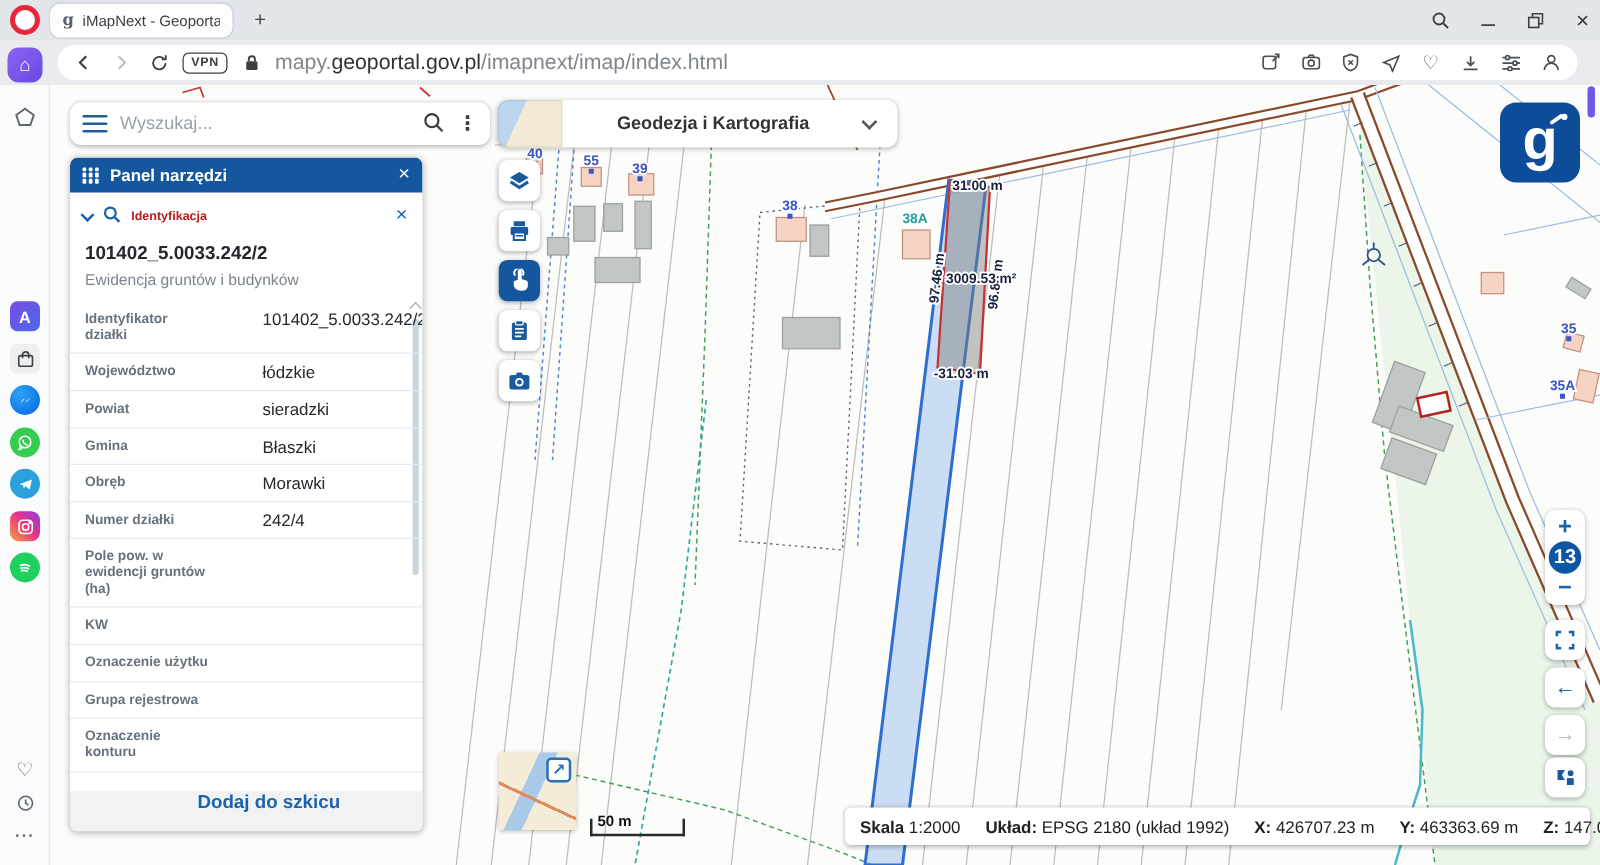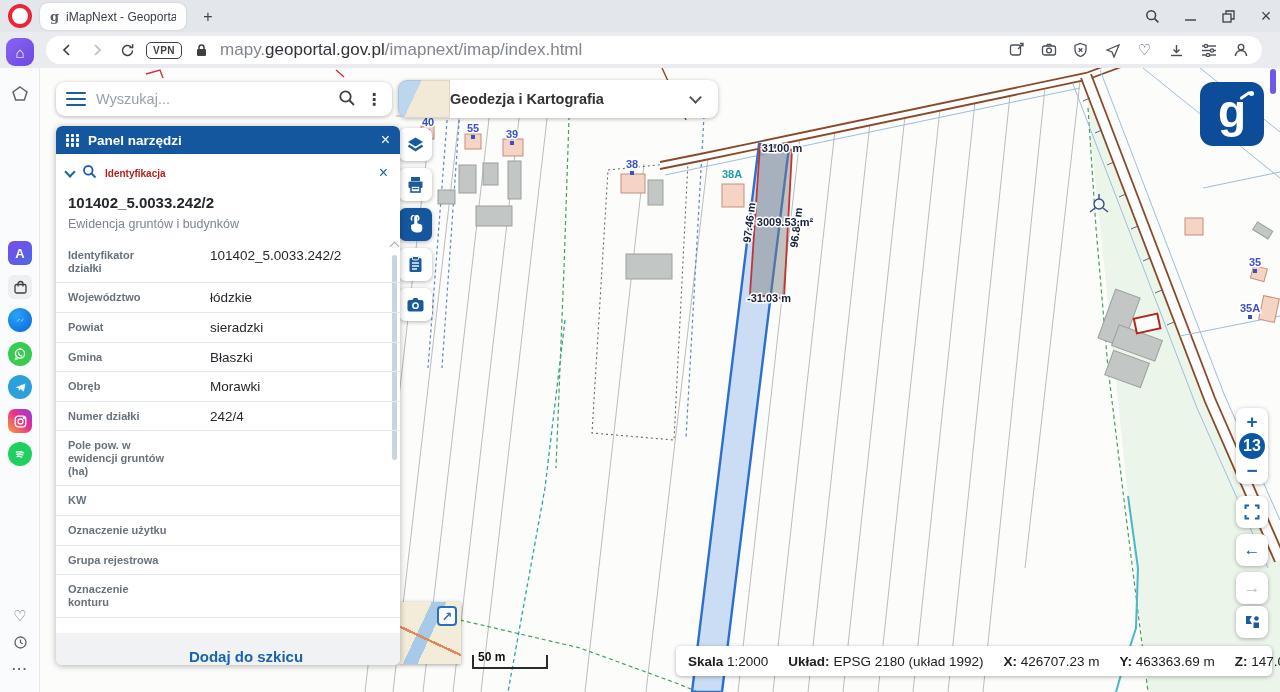--- a/index.html
+++ b/index.html
@@ -44,21 +44,21 @@
   .map svg{ position:absolute; left:0; top:0; }
   
   .searchpill{ position:absolute; left:56px; top:82px; width:336px; height:34px; background:#fff;
                border-radius:9px; box-shadow:0 1px 4px rgba(0,0,0,.28); display:flex; align-items:center;
                padding:0 10px; gap:10px; z-index:6; }
   .hamb{ width:20px; display:flex; flex-direction:column; gap:3.5px; }
   .hamb i{ height:2.6px; background:#1f5c9e; border-radius:2px; }
   .searchpill input{ flex:1; border:0; outline:0; font-size:14.5px; color:#444; font-family:inherit; background:transparent; }
   .searchpill input::placeholder{ color:#9aa1a8; }
   .kebab{ color:#3c4043; font-size:16px; font-weight:bold; }
-  .panel{ position:absolute; left:56px; top:126px; width:344px; height:539px; background:#fff;
+  .panel{ position:absolute; left:56px; top:126px; width:282px; height:539px; background:#fff;
           border-radius:6px; box-shadow:0 1px 6px rgba(0,0,0,.3); z-index:7; display:flex; flex-direction:column; overflow:hidden; }
   .panel-head{ height:28px; background:#15579f; border-radius:6px 6px 0 0; display:flex; align-items:center;
                padding:0 10px; gap:9px; flex:0 0 auto; }
   .grid-ic{ width:13px; height:13px; display:grid; grid-template-columns:repeat(3,1fr); gap:1.5px; }
   .grid-ic i{ background:#fff; border-radius:1px; }
   .panel-head .pt{ color:#fff; font-weight:bold; font-size:13.5px; flex:1; }
   .x-white{ color:#fff; font-size:16px; line-height:1; }
   .sect{ display:flex; align-items:center; gap:8px; padding:10px 12px 6px 10px; flex:0 0 auto; }
   .sect .st{ color:#b91c1c; font-weight:bold; font-size:10px; flex:1; }
   .x-blue{ color:#1b64ad; font-size:16px; line-height:1; }
@@ -66,35 +66,35 @@
          transform:rotate(-45deg); margin-top:-3px; }
   .obj-id{ font-size:15px; font-weight:bold; color:#24282c; padding:6px 12px 2px 12px; }
   .obj-sub{ font-size:12.5px; color:#7b8590; padding:4px 12px 10px 12px; }
   .rows{ flex:1; overflow:hidden; position:relative; }
   .prow{ position:relative; border-bottom:1px solid #e6e9ec; padding:8px 26px 8px 12px; min-height:29px; }
   .prow .lab{ display:block; width:100px; font-size:11px; color:#68727c; line-height:1.15;font-weight:bold; }
   .prow .val{ position:absolute; left:154px; top:7px; font-size:13.5px; color:#24282c; }
   .vscroll{ position:absolute; right:3px; top:14px; width:5px; height:205px; background:#c9d4dc; border-radius:3px; }
   .vchev{ position:absolute; right:2px; top:2px; width:7px; height:7px; border-left:1.6px solid #9aa6b0;
           border-top:1.6px solid #9aa6b0; transform:rotate(45deg); }
-  .addbar{ flex:0 0 32px; background:#f0f2f3; display:flex; align-items:flex-end; justify-content:center;padding-left:36px; }
+  .addbar{ flex:0 0 32px; background:#f0f2f3; display:flex; align-items:flex-start; justify-content:center;padding-left:36px; }
   .addbar span{ color:#1b64ad; font-size:15px; font-weight:bold; }
   .toolcol{ position:absolute; left:399px; top:128px; width:34px; z-index:6; }
   .toolbtn{ width:33px; height:33px; background:#fff; border-radius:7px; box-shadow:0 1px 4px rgba(0,0,0,.3);
             margin-bottom:7px; display:flex; align-items:center; justify-content:center; color:#1a5b9e; }
   .toolbtn.active{ background:#15579f; color:#fff; }
   .comp-pill{ position:absolute; left:398px; top:80px; width:320px; height:38px; background:#fff;
               border-radius:9px; box-shadow:0 1px 4px rgba(0,0,0,.28); display:flex; align-items:center; z-index:5; }
   .comp-thumb{ width:52px; height:38px; border-radius:9px 0 0 9px; flex:0 0 auto;
      background:linear-gradient(115deg,#bcd6ee 0 34%,#f2ead6 34% 100%);
      box-shadow:inset 0 0 0 1px rgba(0,0,0,.08); position:relative; overflow:hidden;}
   .comp-thumb:before{ content:""; position:absolute; left:6px; top:10px; width:34px; height:20px;
      background:linear-gradient(25deg,transparent 44%,#d8b98a 44% 52%,transparent 52%),
                 linear-gradient(155deg,transparent 60%,#c9a others 0),#0000; }
-  .comp-title{ flex:1; font-weight:bold; font-size:14.5px; color:#333; }
+  .comp-title{ flex:1; text-align:center; font-weight:bold; font-size:14.5px; color:#333; }
   .comp-chev{ width:9px; height:9px; border-left:2.2px solid #555; border-bottom:2.2px solid #555;
               transform:rotate(-45deg); margin:-4px 18px 0 0; }
   .glogo{ position:absolute; left:1200px; top:82px; width:64px; height:64px; border-radius:13px;
           background:#0d4c99; z-index:5; display:flex; align-items:center; justify-content:center; }
   .glogo .g{ color:#fff; font-size:46px; font-weight:bold; line-height:.8; margin-top:-6px; }
   .glogo .flag{ position:absolute; right:13px; top:12px; width:12px; height:2.5px; background:#fff;
                 transform:rotate(-35deg); border-radius:2px; }
   .glogo .dot{ position:absolute; right:10px; top:9px; width:5px; height:5px; border-radius:50%; background:#fff; }
   .rightcol{ position:absolute; left:1236px; z-index:6; }
   .zoombox{ top:408px; width:32px; background:#fff; border-radius:8px; box-shadow:0 1px 4px rgba(0,0,0,.3);

